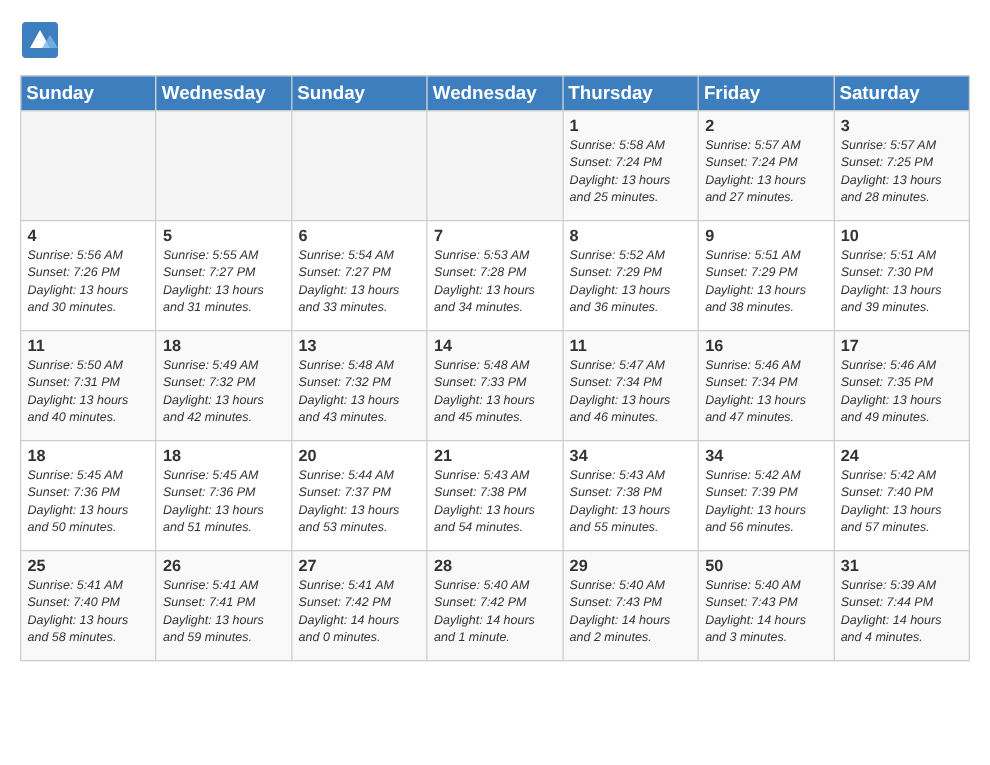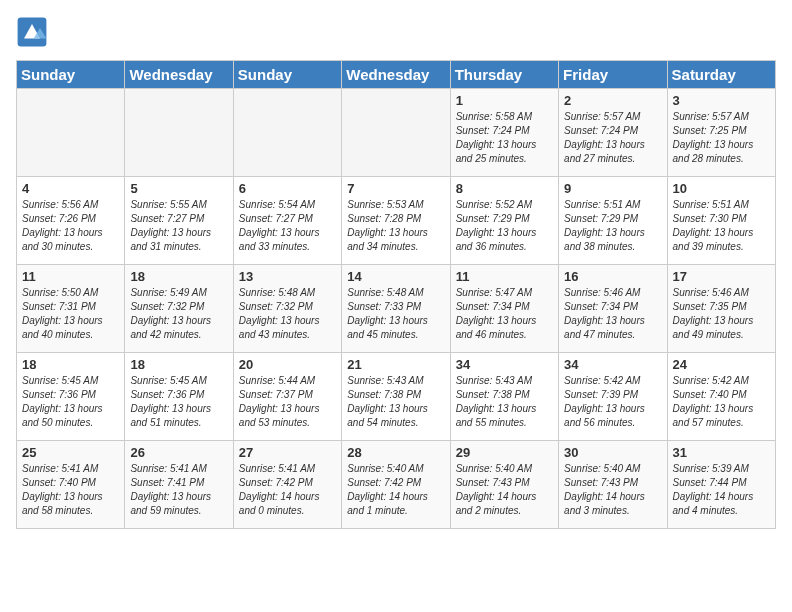--- a/index.html
+++ b/index.html
@@ -245,21 +245,21 @@
         </td>
         <td>
           <span class="day-num">28</span>
           <div class="cell-content">Sunrise: 5:40 AM<br>Sunset: 7:42 PM<br>Daylight: 14 hours and 1 minute.</div>
         </td>
         <td>
           <span class="day-num">29</span>
           <div class="cell-content">Sunrise: 5:40 AM<br>Sunset: 7:43 PM<br>Daylight: 14 hours and 2 minutes.</div>
         </td>
         <td>
-          <span class="day-num">30</span>
+          <span class="day-num">50</span>
           <div class="cell-content">Sunrise: 5:40 AM<br>Sunset: 7:43 PM<br>Daylight: 14 hours and 3 minutes.</div>
         </td>
         <td>
           <span class="day-num">31</span>
           <div class="cell-content">Sunrise: 5:39 AM<br>Sunset: 7:44 PM<br>Daylight: 14 hours and 4 minutes.</div>
         </td>
       </tr>
     </tbody>
 </table>
 

